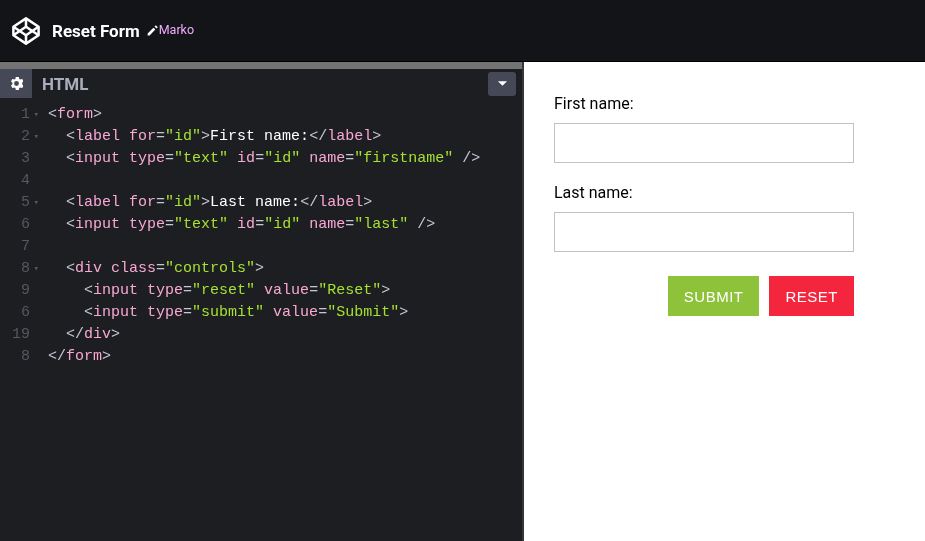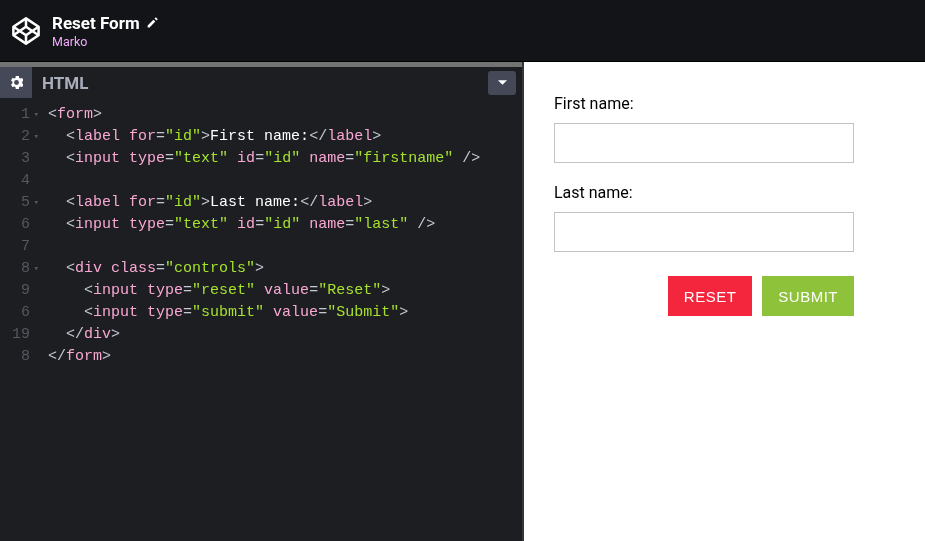--- a/index.html
+++ b/index.html
@@ -24,21 +24,21 @@
   }
   .logo {
     width: 28px;
     height: 28px;
     margin-right: 12px;
     display: flex;
     align-items: center;
     justify-content: center;
   }
   .logo svg { width: 28px; height: 28px; stroke: #fff; fill: none; }
-  .title-block { display: flex; flex-direction: column; }
+  .title-block { display: flex; flex-direction: row; }
   .pen-title {
     font-size: 17px;
     font-weight: 700;
     display: flex;
     align-items: center;
     gap: 6px;
   }
   .pen-title .edit-icon svg { width: 13px; height: 13px; fill: #fff; }
   .pen-author {
     font-size: 12.5px;
@@ -64,21 +64,21 @@
     background: #fff;
     color: #000;
     padding: 32px 30px;
     overflow: auto;
   }
 
   
   .tab-bar {
     height: 36px;
     background: #1d1e22;
-    border-top: 5px solid #737373;
+    border-top: 7px solid #737373;
     display: flex;
     align-items: stretch;
   }
   .settings-btn {
     width: 32px;
     background: #444857;
     display: flex;
     align-items: center;
     justify-content: center;
   }
@@ -242,18 +242,18 @@
       <div class="code" id="code"><div class="line"><span class="t-punct">&lt;</span><span class="t-tag">form</span><span class="t-punct">&gt;</span></div><div class="line"><span class="t-punct">  &lt;</span><span class="t-tag">label</span><span class="t-punct"> </span><span class="t-attr">for</span><span class="t-punct">=</span><span class="t-str">"id"</span><span class="t-punct">&gt;</span><span class="t-text">First name:</span><span class="t-punct">&lt;/</span><span class="t-tag">label</span><span class="t-punct">&gt;</span></div><div class="line"><span class="t-punct">  &lt;</span><span class="t-tag">input</span><span class="t-punct"> </span><span class="t-attr">type</span><span class="t-punct">=</span><span class="t-str">"text"</span><span class="t-punct"> </span><span class="t-attr">id</span><span class="t-punct">=</span><span class="t-str">"id"</span><span class="t-punct"> </span><span class="t-attr">name</span><span class="t-punct">=</span><span class="t-str">"firstname"</span><span class="t-punct"> /&gt;</span></div><div class="line">&nbsp;</div><div class="line"><span class="t-punct">  &lt;</span><span class="t-tag">label</span><span class="t-punct"> </span><span class="t-attr">for</span><span class="t-punct">=</span><span class="t-str">"id"</span><span class="t-punct">&gt;</span><span class="t-text">Last name:</span><span class="t-punct">&lt;/</span><span class="t-tag">label</span><span class="t-punct">&gt;</span></div><div class="line"><span class="t-punct">  &lt;</span><span class="t-tag">input</span><span class="t-punct"> </span><span class="t-attr">type</span><span class="t-punct">=</span><span class="t-str">"text"</span><span class="t-punct"> </span><span class="t-attr">id</span><span class="t-punct">=</span><span class="t-str">"id"</span><span class="t-punct"> </span><span class="t-attr">name</span><span class="t-punct">=</span><span class="t-str">"last"</span><span class="t-punct"> /&gt;</span></div><div class="line">&nbsp;</div><div class="line"><span class="t-punct">  &lt;</span><span class="t-tag">div</span><span class="t-punct"> </span><span class="t-attr">class</span><span class="t-punct">=</span><span class="t-str">"controls"</span><span class="t-punct">&gt;</span></div><div class="line"><span class="t-punct">    &lt;</span><span class="t-tag">input</span><span class="t-punct"> </span><span class="t-attr">type</span><span class="t-punct">=</span><span class="t-str">"reset"</span><span class="t-punct"> </span><span class="t-attr">value</span><span class="t-punct">=</span><span class="t-str">"Reset"</span><span class="t-punct">&gt;</span></div><div class="line"><span class="t-punct">    &lt;</span><span class="t-tag">input</span><span class="t-punct"> </span><span class="t-attr">type</span><span class="t-punct">=</span><span class="t-str">"submit"</span><span class="t-punct"> </span><span class="t-attr">value</span><span class="t-punct">=</span><span class="t-str">"Submit"</span><span class="t-punct">&gt;</span></div><div class="line"><span class="t-punct">  &lt;/</span><span class="t-tag">div</span><span class="t-punct">&gt;</span></div><div class="line"><span class="t-punct">&lt;/</span><span class="t-tag">form</span><span class="t-punct">&gt;</span></div></div>
     </div>
   </div>
 
   <div class="panel-right">
     <div class="form-label">First name:</div>
     <input class="form-input" style="">
     <div class="form-label">Last name:</div>
     <input class="form-input" style="">
     <div class="form-controls">
+      <button class="btn btn-submit">SUBMIT</button>
       <button class="btn btn-reset">RESET</button>
-      <button class="btn btn-submit">SUBMIT</button>
     </div>
   </div>
 
 </div>
 
 </body></html>

